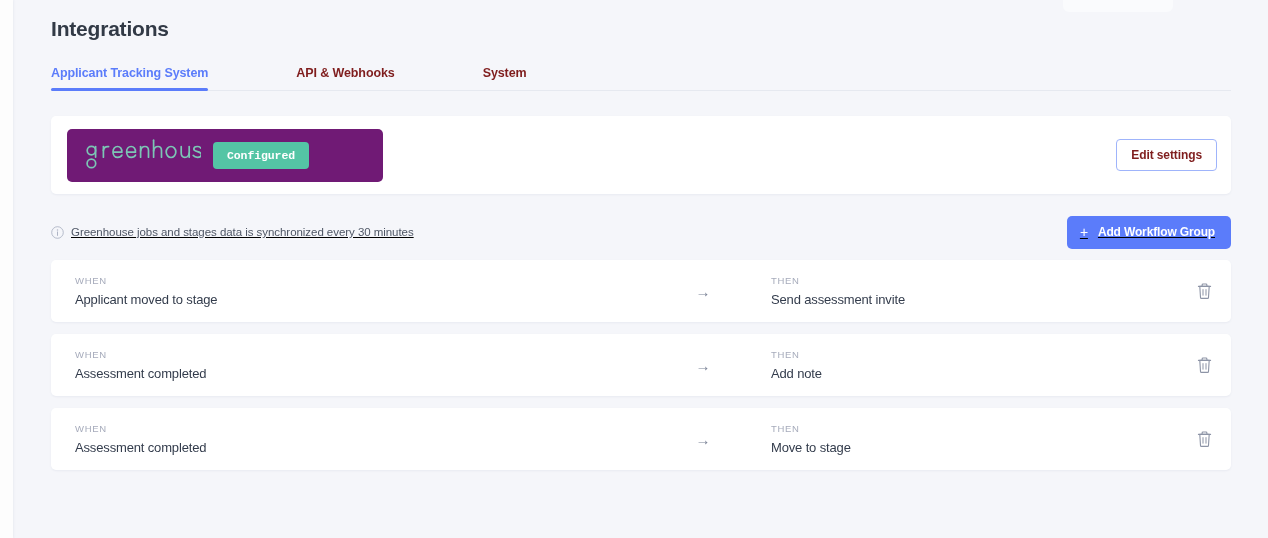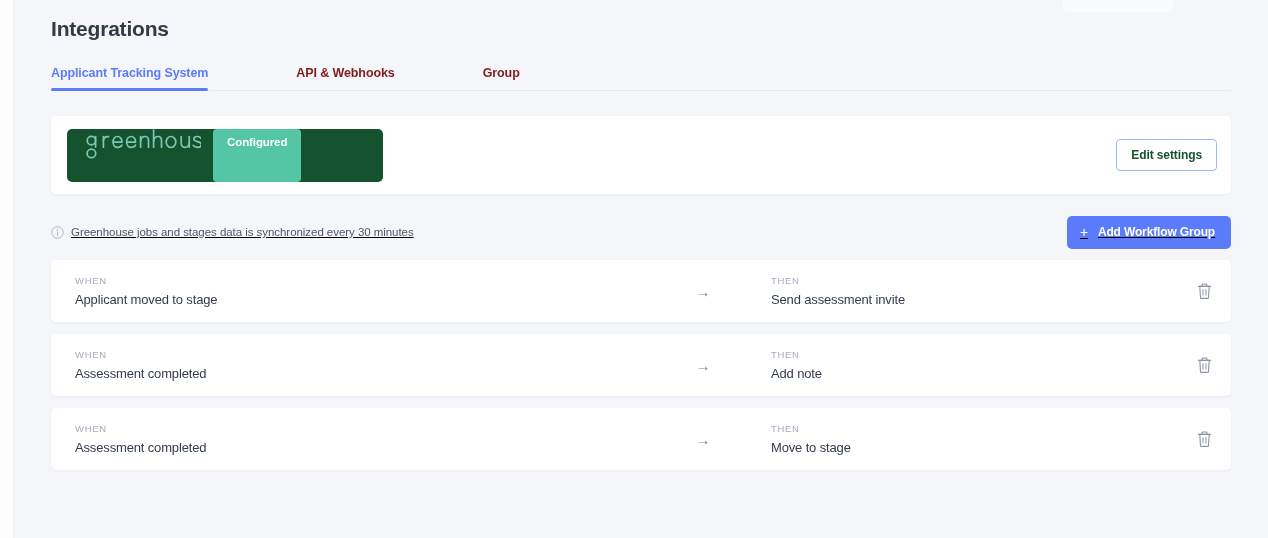--- a/index.html
+++ b/index.html
@@ -111,27 +111,29 @@
     margin-top: 25px;
     margin-left: 13px;
     margin-right: 12px;
     height: 78px;
     display: flex;
     align-items: center;
     padding: 0 14px 0 16px;
   }
 
   .integration-inner {
-    background: #14532d;
+    background: #701a75;
     border-radius: 5px;
     height: 53px;
     width: 316px;
     display: flex;
+    align-items: center;
     padding-left: 16px;
     flex: 0 0 auto;
+    font-family: Liberation Mono, monospace;
   }
 
   .gh-logo {
     display: flex;
     align-items: flex-start;
     width: 130px;
   }
   .gh-logo svg { display: block; }
 
   .badge-configured {
@@ -142,21 +144,21 @@
     padding: 7px 14px;
     border-radius: 4px;
     letter-spacing: -0.1px;
     cursor: default;
   }
 
   .spacer { flex: 1 1 auto; }
 
   .btn-outline {
     border: 1px solid #9fb4fb;
-    color: #14532d;
+    color: #7f1d1d;
     background: #ffffff;
     font-size: 12px;
     font-weight: bold;
     border-radius: 4px;
     padding: 8px 14px;
     cursor: pointer;
     letter-spacing: -0.1px;
     white-space: nowrap;
   }
 
@@ -270,21 +272,21 @@
   <div class="sidebar-sliver"></div>
   <div class="header-chip"></div>
 
   <div class="content">
 
     <h1 class="page-title">Integrations</h1>
 
     <div class="tabs">
       <div class="tab active">Applicant Tracking System</div>
       <div class="tab">API &amp; Webhooks</div>
-      <div class="tab">Group</div>
+      <div class="tab">System</div>
     </div>
 
     <div class="card integration-card">
       <div class="integration-inner">
         <div class="gh-logo" title="greenhouse">
           <svg width="118" height="32" viewBox="0 0 118 32" fill="none" aria-hidden="true">
             <g stroke="#7cc6b5" stroke-width="1.7" fill="none" stroke-linecap="round">
 
               <circle cx="8.4" cy="11.6" r="4.2"></circle>
               <path d="M12.6 7.6 v10.5"></path>

